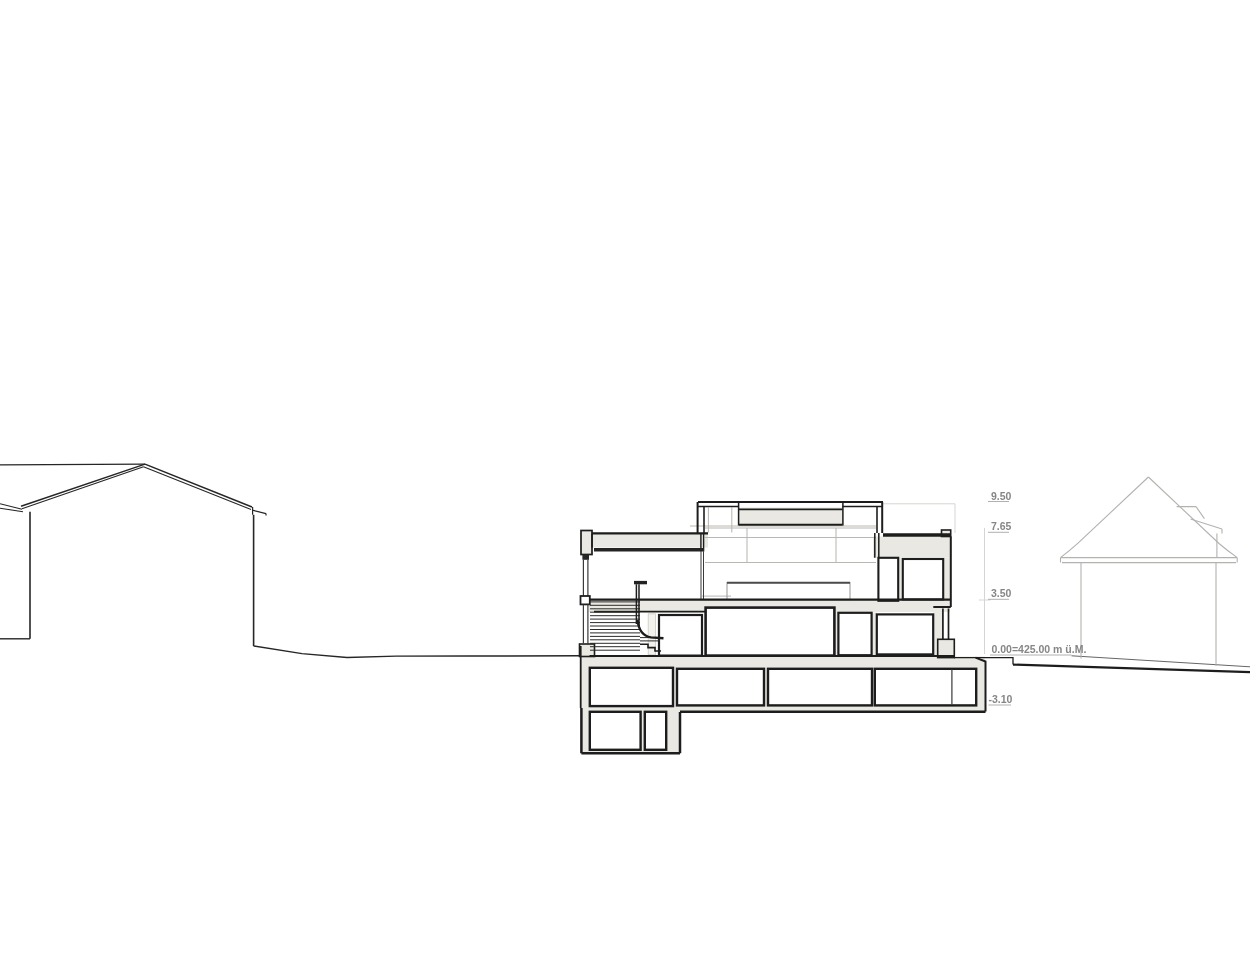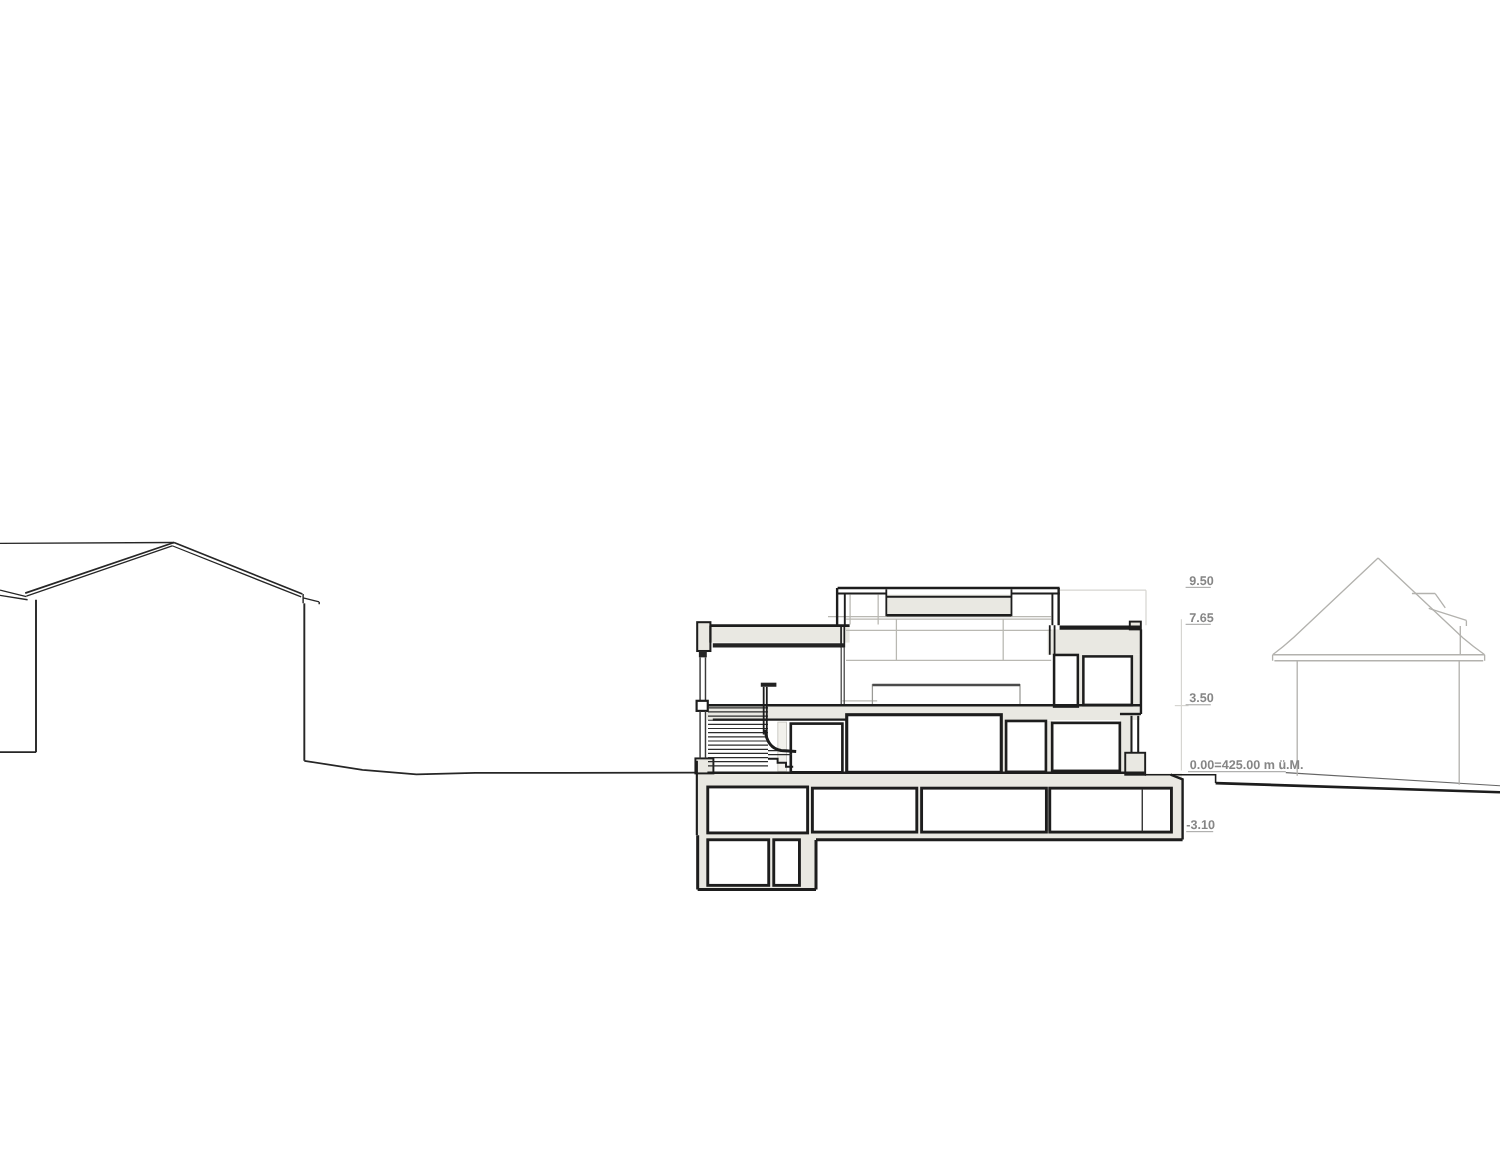--- a/index.html
+++ b/index.html
@@ -1,17 +1,17 @@
 <!DOCTYPE html>
 <html><head>
 <meta charset="utf-8">
 <style>
   html,body{margin:0;padding:0;background:#ffffff;}
   body{width:1250px;height:960px;position:relative;font-family:"Liberation Sans", sans-serif;}
-  #stage{position:absolute;left:0;top:4px;width:1250px;height:908px;}
+  #stage{position:absolute;left:0;top:16px;width:1250px;height:908px;}
   svg{display:block;}
   text.level{font-family:"Liberation Sans", sans-serif;font-size:10.5px;font-weight:600;}
 </style>
 </head>
 <body>
 
 <div id="stage">
 <svg width="1250" height="960" viewBox="0 0 1250 960">
 
   <g stroke="#262626" fill="none">

